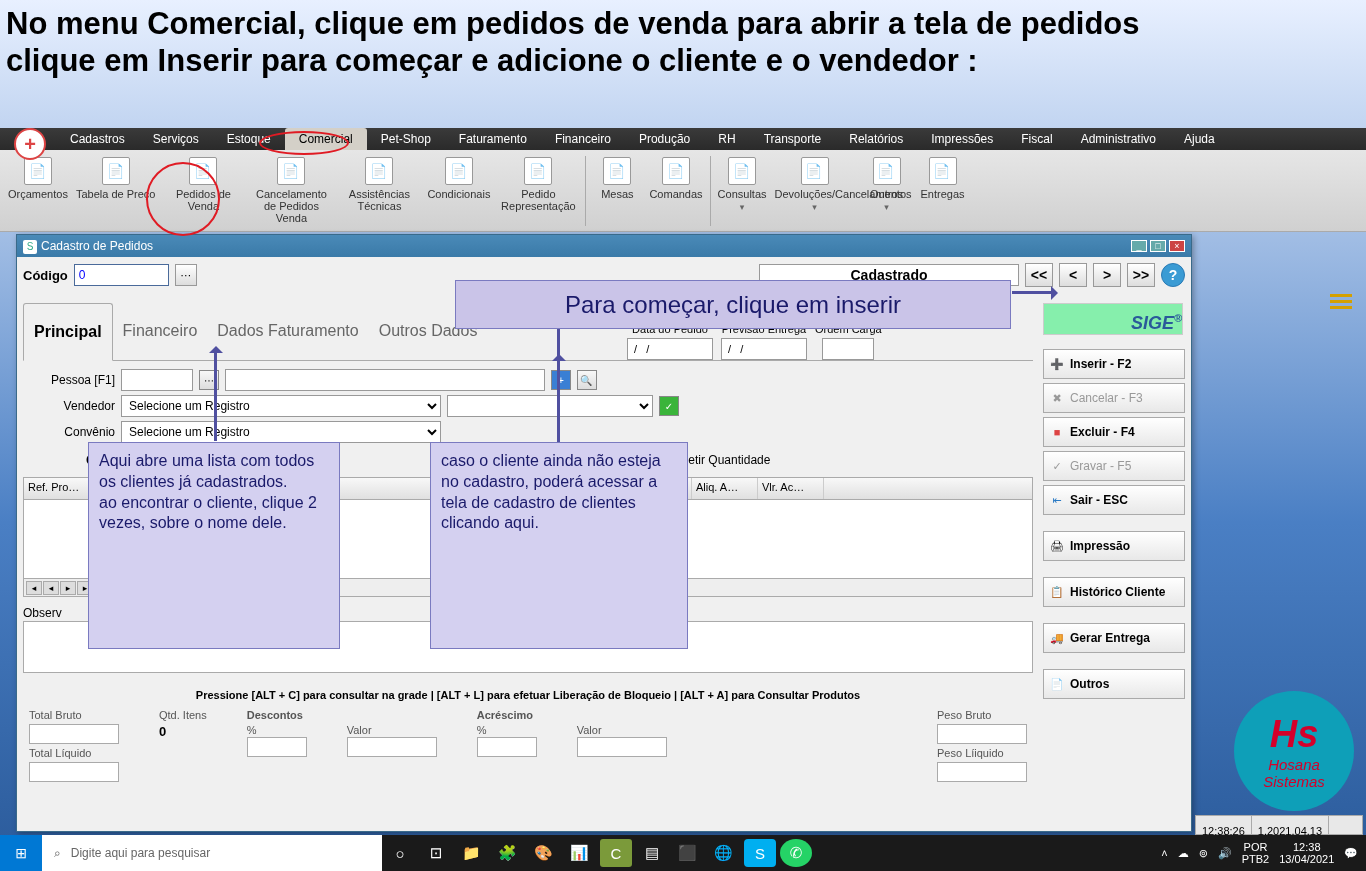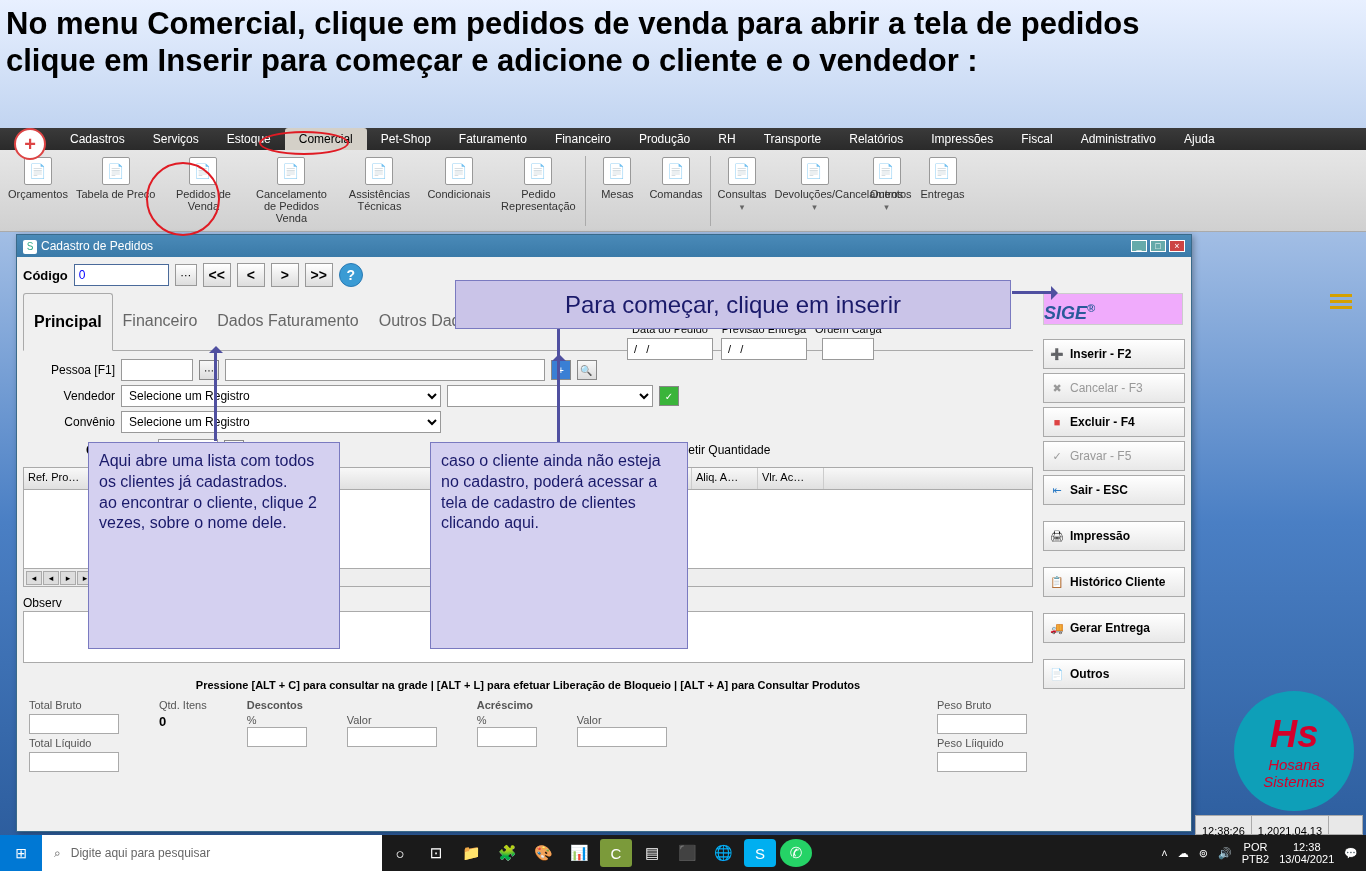--- a/index.html
+++ b/index.html
@@ -16,35 +16,35 @@
 .ribbon-btn{display:flex;flex-direction:column;align-items:center;justify-content:flex-start;text-align:center;font-size:11px;color:#333;padding:3px 4px;min-width:56px;height:74px;cursor:pointer}
 .ribbon-btn .ricon{width:28px;height:28px;margin-bottom:3px;background:#fff;border:1px solid #999;border-radius:2px;display:flex;align-items:center;justify-content:center;font-size:14px;color:#3a7}
 .ribbon-sep{width:1px;height:70px;background:#aaa;margin:2px 3px}
 .ribbon-btn .label{line-height:1.1;max-width:80px}
 .ribbon-btn .drop{font-size:9px;color:#666;margin-top:2px}
 .window{position:absolute;top:106px;left:16px;width:1176px;height:598px;background:#f0f0f0;border:1px solid #3a6a8a;box-shadow:2px 2px 6px rgba(0,0,0,.3)}
 .titlebar{height:22px;background:linear-gradient(to bottom,#4a8ab8,#3a7aa8);color:#fff;font-size:12px;display:flex;align-items:center;padding:0 6px;justify-content:space-between}
 .titlebar .wbtns{display:flex;gap:3px}
 .titlebar .wbtn{width:16px;height:12px;background:#6aa;border:1px solid #fff;font-size:9px;text-align:center;line-height:10px}
 .content{padding:6px;position:relative}
-.topline{display:flex;align-items:center;gap:6px;margin-bottom:6px}
+.topline{display:flex;align-items:center;gap:6px;margin-bottom:16px}
 .topline .lbl{font-size:13px;font-weight:bold}
 .topline input{border:1px solid #4a6a9a;height:22px;padding:0 4px;font-size:12px}
 .codigo-inp{width:95px;color:#00f;background:#fff}
 .dots-btn{width:22px;height:22px;border:1px solid #999;background:linear-gradient(#fff,#ddd);font-size:11px;cursor:pointer}
 .status-box{margin-left:auto;width:260px;height:22px;border:1px solid #999;background:#fff;text-align:center;font-size:14px;font-weight:bold;line-height:20px}
 .navbtn{width:28px;height:24px;border:1px solid #999;background:linear-gradient(#fff,#ddd);font-size:14px;cursor:pointer;font-weight:bold}
 .help-btn{width:24px;height:24px;border-radius:50%;background:#3a9bd4;color:#fff;border:1px solid #2a7ab4;font-size:14px;font-weight:bold;cursor:pointer}
 .tabs{display:flex;border-bottom:1px solid #aaa;margin-bottom:8px}
 .tab{padding:19px 10px;font-size:16px;color:#666;cursor:pointer}
 .tab.active{color:#000;font-weight:bold;border:1px solid #aaa;border-bottom:1px solid #f0f0f0;background:#f0f0f0;margin-bottom:-1px;border-radius:3px 3px 0 0}
 .main-area{display:flex;gap:10px}
 .left-col{flex:1}
 .right-col{width:142px;display:flex;flex-direction:column;gap:4px}
-.logo{width:140px;height:32px;background:#f0abfc;border:1px solid #ccc;font-style:italic;font-weight:bold;color:#2a5a9a;font-size:18px;text-align:left;line-height:28px;margin-bottom:10px}
+.logo{width:140px;height:32px;background:#86efac;border:1px solid #ccc;font-style:italic;font-weight:bold;color:#2a5a9a;font-size:18px;text-align:right;line-height:28px;margin-bottom:10px}
 .logo sup{font-size:11px}
 .side-btn{height:30px;border:1px solid #aaa;background:linear-gradient(#fff,#e8e8e8);font-size:12px;text-align:left;padding:0 6px;display:flex;align-items:center;gap:6px;cursor:pointer}
 .side-btn.disabled{color:#999}
 .side-btn .sic{width:14px;height:14px;display:inline-flex;align-items:center;justify-content:center;font-size:11px}
 .form-row{display:flex;align-items:center;gap:6px;margin-bottom:4px;font-size:12px}
 .form-row .flbl{width:92px;text-align:right}
 .form-row input[type=text],.form-row select{height:22px;border:1px solid #999;padding:0 3px;font-size:12px;background:#fff}
 .pessoa-code{width:72px}
 .pessoa-name{width:320px}
 .sel{width:320px}
@@ -194,20 +194,21 @@
         <span class="wbtn">_</span>
         <span class="wbtn">□</span>
         <span class="wbtn" style="background:#c44">×</span>
       </span>
     </div>
     <div class="content">
       <div class="topline">
         <span class="lbl">Código</span>
         <input class="codigo-inp" value="0" style="">
         <button class="dots-btn">⋯</button>
+        <div class="status-box">Cadastrado</div>
         <button class="navbtn">&lt;&lt;</button>
         <button class="navbtn">&lt;</button>
         <button class="navbtn">&gt;</button>
         <button class="navbtn">&gt;&gt;</button>
         <button class="help-btn">?</button>
       </div>
 
       <div class="main-area">
         <div class="left-col">
           <div class="tabs" id="tabs">

